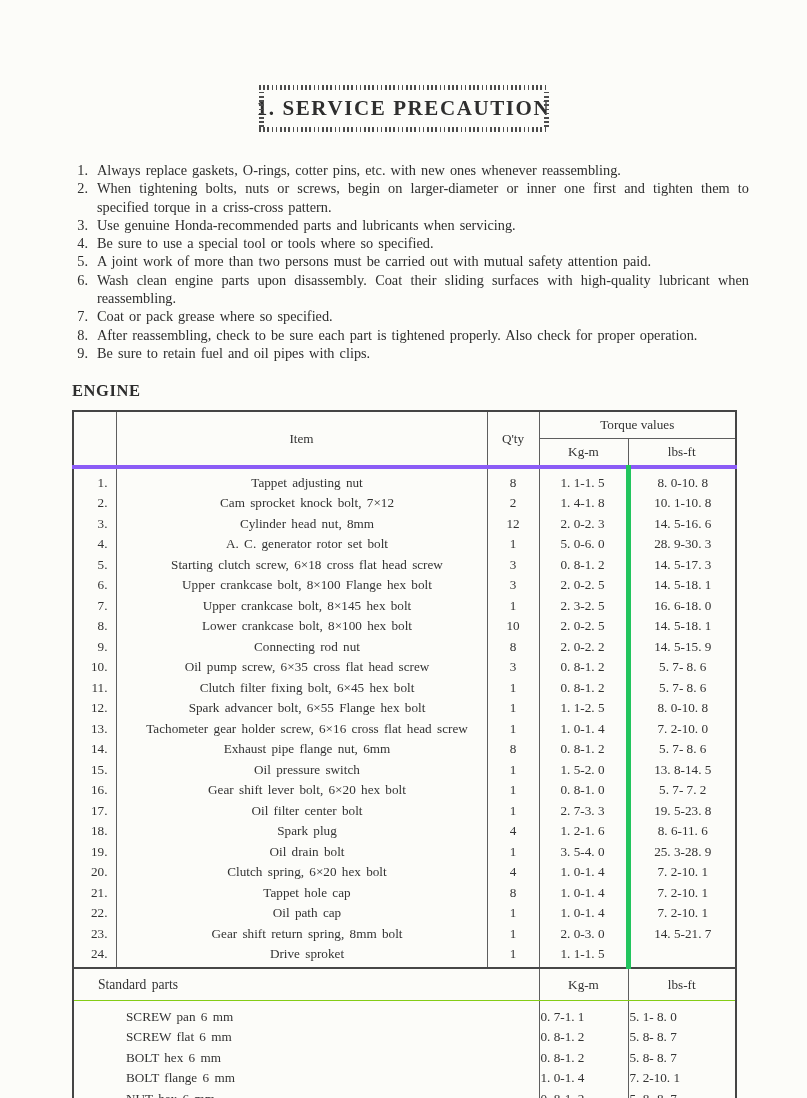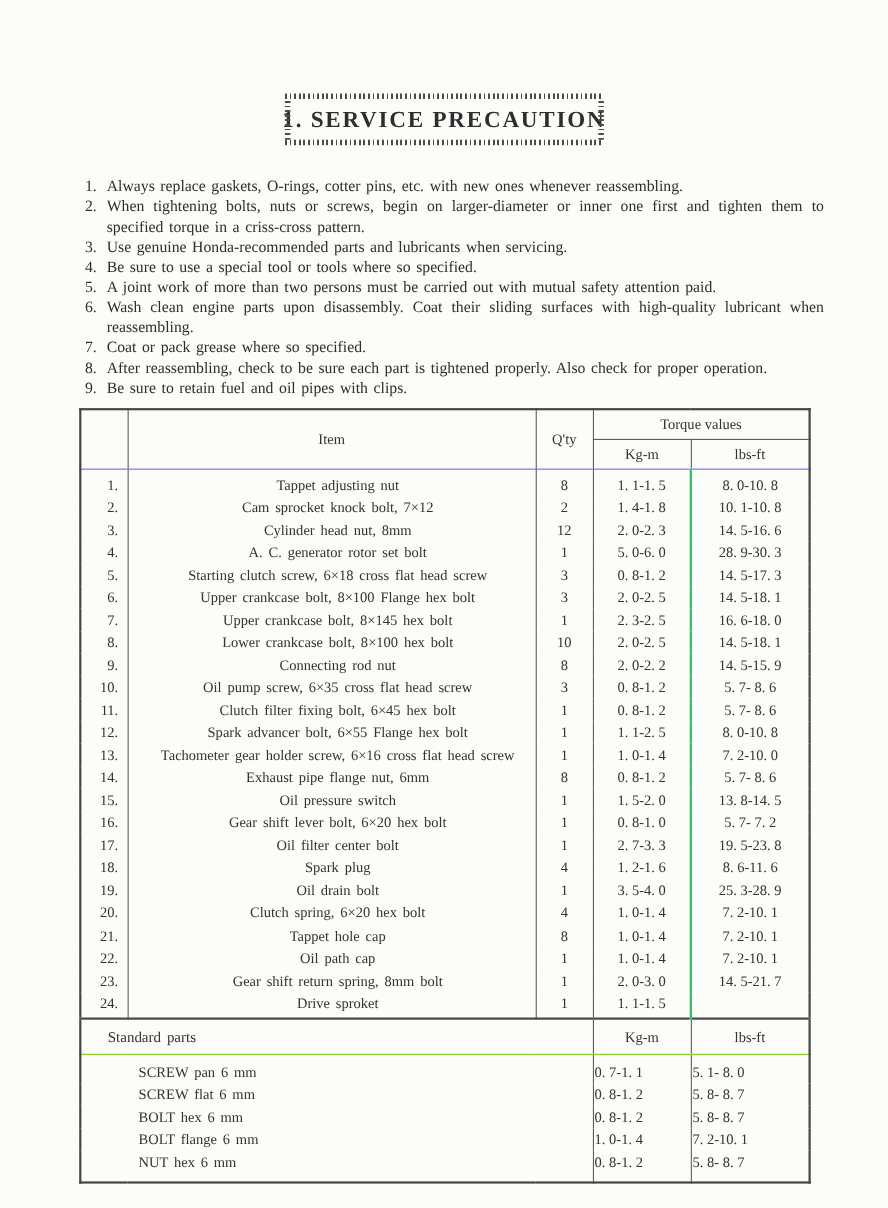--- a/index.html
+++ b/index.html
@@ -45,29 +45,29 @@
     border-collapse: collapse;
     table-layout: fixed;
     border: 2px solid #454545;
     font-size: 13.2px;
     color: #333;
   }
   .torque-table th { font-weight: normal; }
   .torque-table thead th { height: 24px; }
   .h-no, .h-item, .h-qty, .h-kgm { border-right: 1px solid #5e5e5e; }
   .h-torque { border-bottom: 1px solid #5e5e5e; border-radius: 8px; }
-  .h-no, .h-item, .h-qty, .h-kgm, .h-lbsft { border-bottom: 1px solid #8b5cf6; }
+  .h-no, .h-item, .h-qty, .h-kgm, .h-lbsft { border-bottom: 4px solid #8b5cf6; }
 
   tbody.main td { height: 18.5px; }
   tbody.main tr:first-child td { padding-top: 4px; }
   tbody.main tr:last-child td { padding-bottom: 4px; }
   .c-no { text-align: right; padding-right: 8px; border-right: 1px solid #5e5e5e; }
   .c-item { text-align: center; padding-left: 12px; word-spacing: 2px; border-right: 1px solid #5e5e5e; }
   .c-qty { text-align: center; border-right: 1px solid #5e5e5e; }
-  .c-kgm { text-align: center; border-right: 2px solid #22c55e; white-space: pre; }
+  .c-kgm { text-align: center; border-right: 5px solid #22c55e; white-space: pre; }
   .c-lbsft { text-align: center; white-space: pre; margin-left: 11px; }
 
   tr.std-head td { height: 29px; border-top: 2px solid #474747; border-bottom: 1px solid #84cc16; }
   .std-label { padding-left: 24px; font-size: 13.6px; word-spacing: 2px; }
   .std-kgm-h, .std-lbsft-h { text-align: center; border-left: 1px solid #5e5e5e; }
 
   tbody.std td { height: 18.5px; }
   tbody.std tr:first-child td { padding-top: 6px; }
   tbody.std tr:last-child td { padding-bottom: 8px; }
   .s-item { padding-left: 52px; word-spacing: 2px; }
@@ -118,20 +118,21 @@
       <div class="p-item">
         <div class="p-num">8.</div>
         <div class="p-text">After reassembling, check to be sure each part is tightened properly.  Also check for proper operation.</div>
       </div>
       <div class="p-item">
         <div class="p-num">9.</div>
         <div class="p-text">Be sure to retain fuel and oil pipes with clips.</div>
       </div>
     </div>
 
+  <div class="engine-heading">ENGINE</div>
 
   <table class="torque-table">
     <colgroup>
       <col style="width:43px">
         <col style="width:371px">
         <col style="width:52px">
         <col style="width:89px">
         <col style="width:108px">
     </colgroup>
     <thead>

